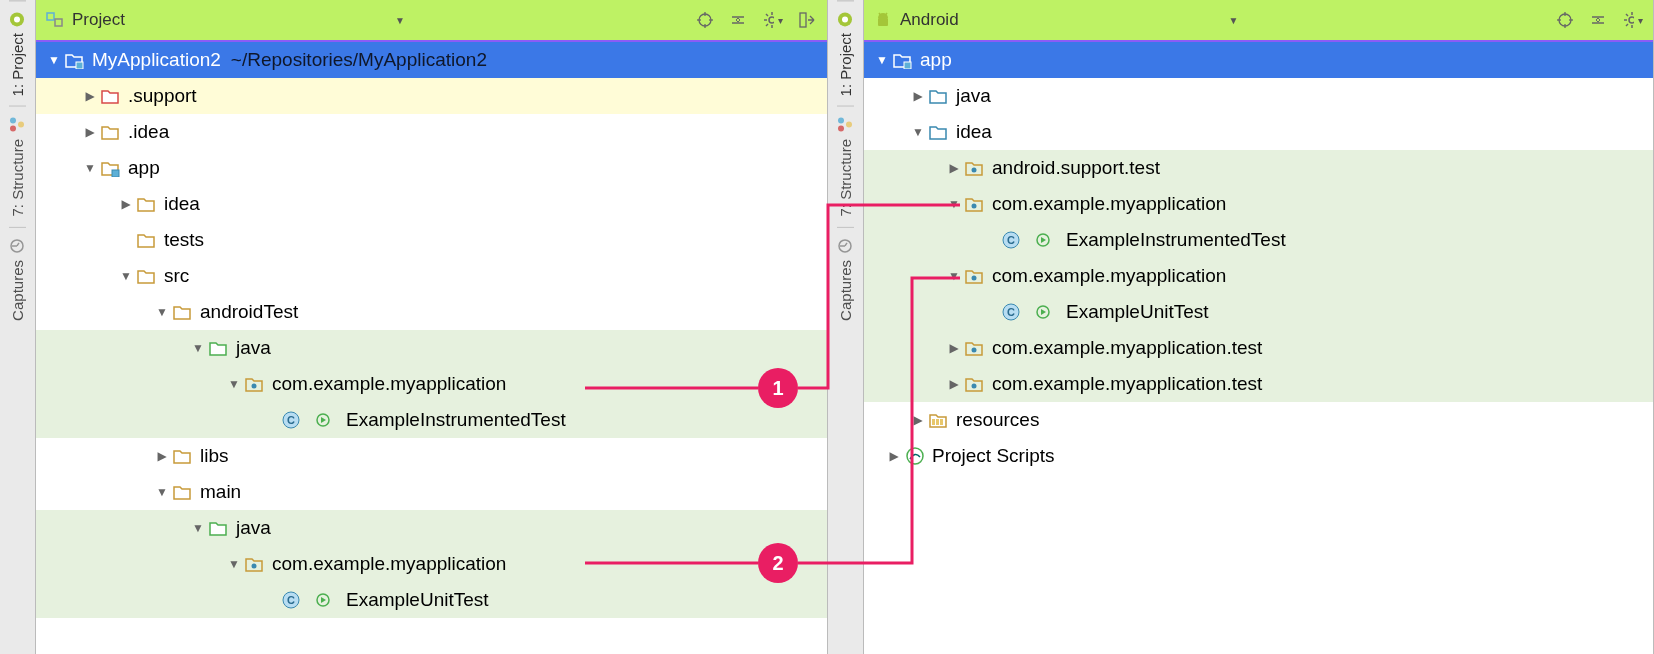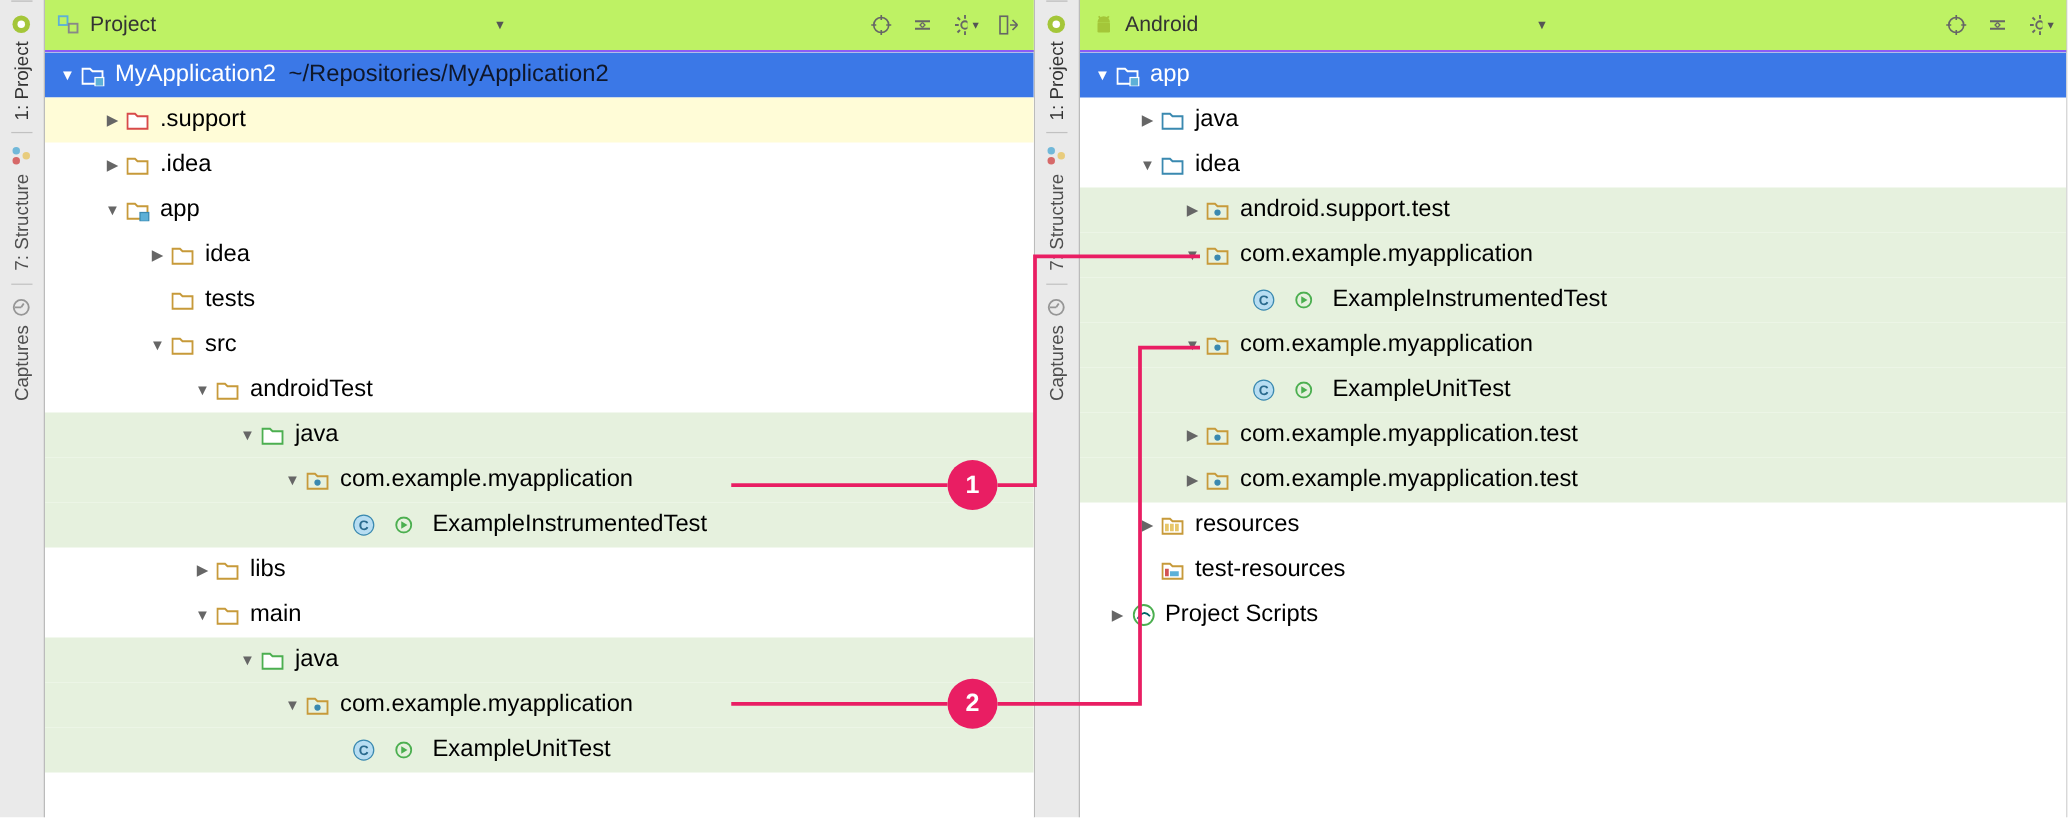--- a/index.html
+++ b/index.html
@@ -697,29 +697,20 @@
       </div>
       <div class="row indent-1">
         <span class="arrow">▶</span>
         <span class="icon">
             <svg width="20" height="18">
               <use href="#ic-folder-res"></use>
             </svg>
           </span>
         <span class="label">resources</span>
       </div>
-      <div class="row indent-1">
-        <span class="arrow">&nbsp;</span>
-        <span class="icon">
-            <svg width="20" height="18">
-              <use href="#ic-folder-testres"></use>
-            </svg>
-          </span>
-        <span class="label">test-resources</span>
-      </div>
       <div class="row indent-0" style="padding-left:20px">
         <span class="arrow">▶</span>
         <span class="icon">
             <svg width="18" height="18">
               <use href="#ic-gradle"></use>
             </svg>
           </span>
         <span class="label">Project Scripts</span>
       </div>
     </div>

